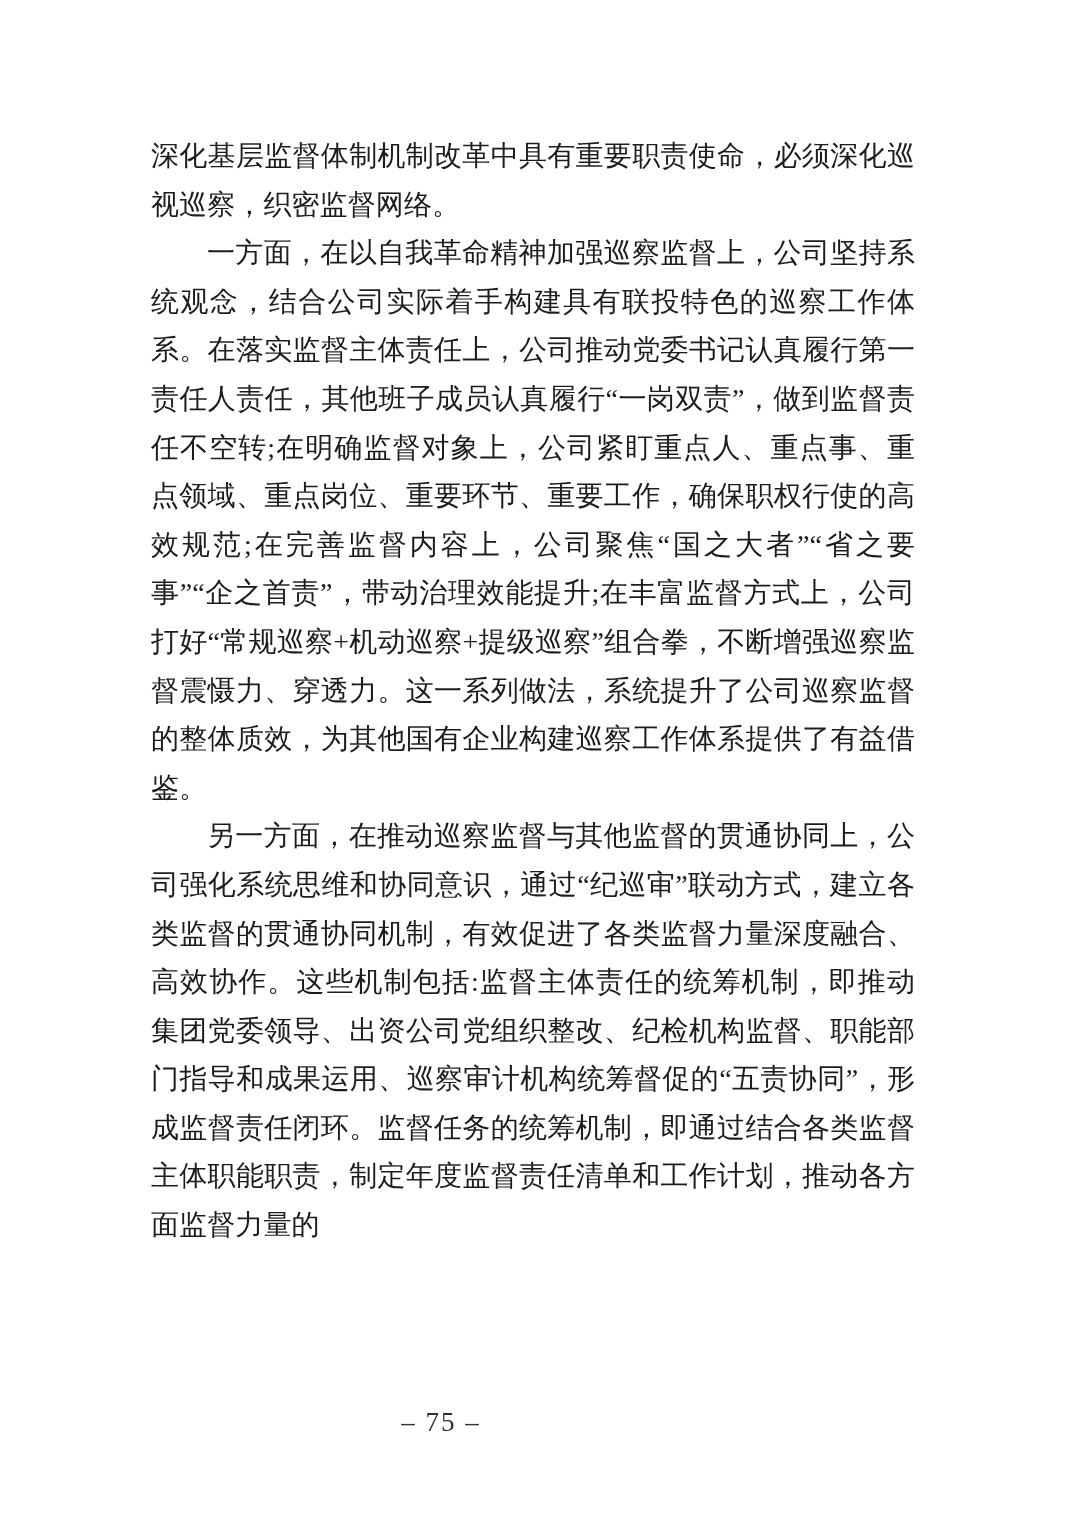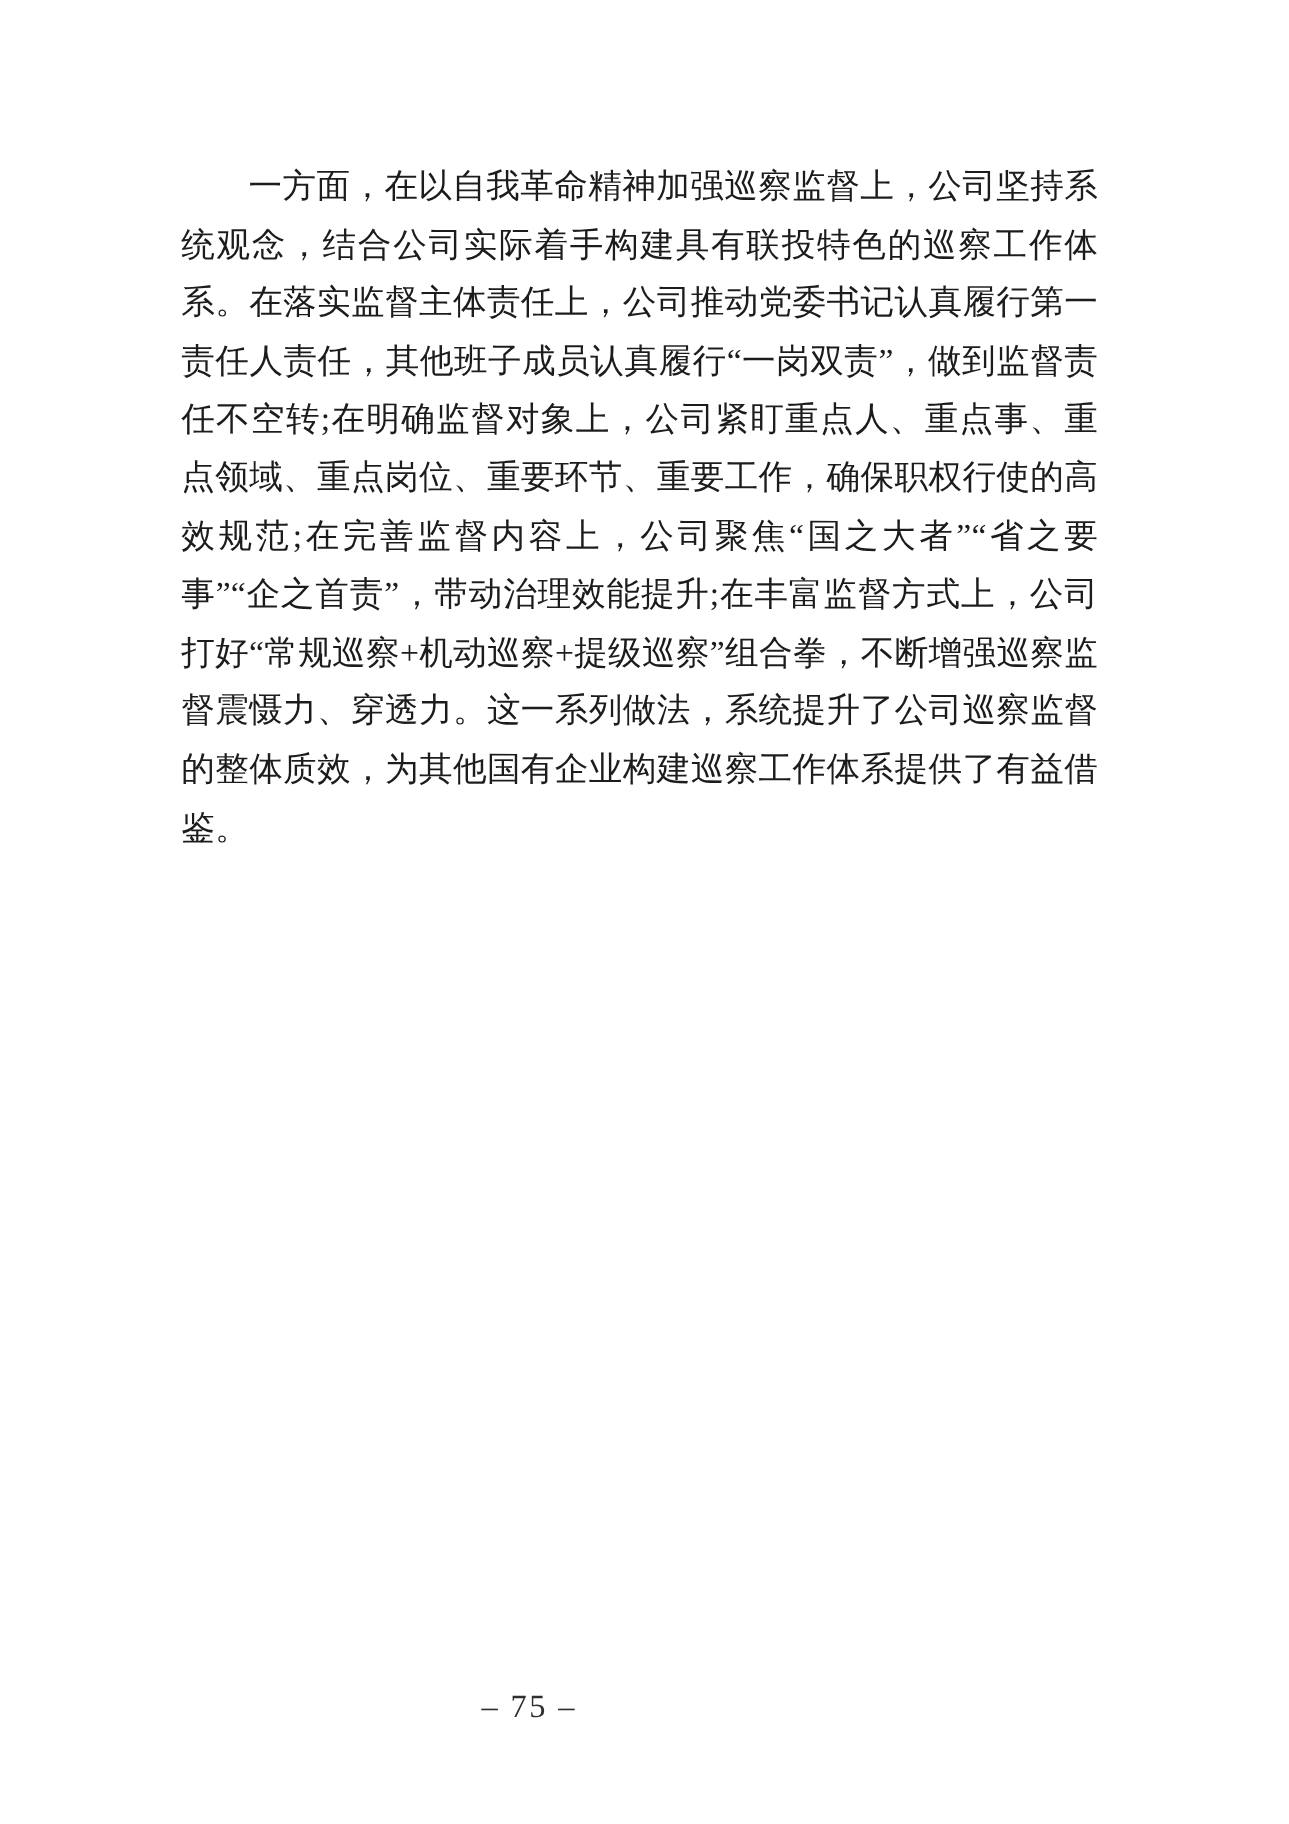--- a/index.html
+++ b/index.html
@@ -49,18 +49,20 @@
     line-height: 40px;
     color: #2f2f2f;
     letter-spacing: 2px;
   }
 </style>
 </head>
 <body>
 
 <div class="page">
   <div class="body-text">
+    <p>深化基层监督体制机制改革中具有重要职责使命，必须深化巡视巡察，织密监督网络。</p>
     <p class="indent">一方面，在以自我革命精神加强巡察监督上，公司坚持系统观念，结合公司实际着手构建具有联投特色的巡察工作体系。在落实监督主体责任上，公司推动党委书记认真履行第一责任人责任，其他班子成员认真履行“一岗双责”，做到监督责任不空转;在明确监督对象上，公司紧盯重点人、重点事、重点领域、重点岗位、重要环节、重要工作，确保职权行使的高效规范;在完善监督内容上，公司聚焦“国之大者”“省之要事”“企之首责”，带动治理效能提升;在丰富监督方式上，公司打好“常规巡察+机动巡察+提级巡察”组合拳，不断增强巡察监督震慑力、穿透力。这一系列做法，系统提升了公司巡察监督的整体质效，为其他国有企业构建巡察工作体系提供了有益借鉴。</p>
+    <p class="indent">另一方面，在推动巡察监督与其他监督的贯通协同上，公司强化系统思维和协同意识，通过“纪巡审”联动方式，建立各类监督的贯通协同机制，有效促进了各类监督力量深度融合、高效协作。这些机制包括:监督主体责任的统筹机制，即推动集团党委领导、出资公司党组织整改、纪检机构监督、职能部门指导和成果运用、巡察审计机构统筹督促的“五责协同”，形成监督责任闭环。监督任务的统筹机制，即通过结合各类监督主体职能职责，制定年度监督责任清单和工作计划，推动各方面监督力量的</p>
   </div>
   <div class="page-footer">
     <span>– 75 –</span>
   </div>
 </div>
 
 </body></html>

